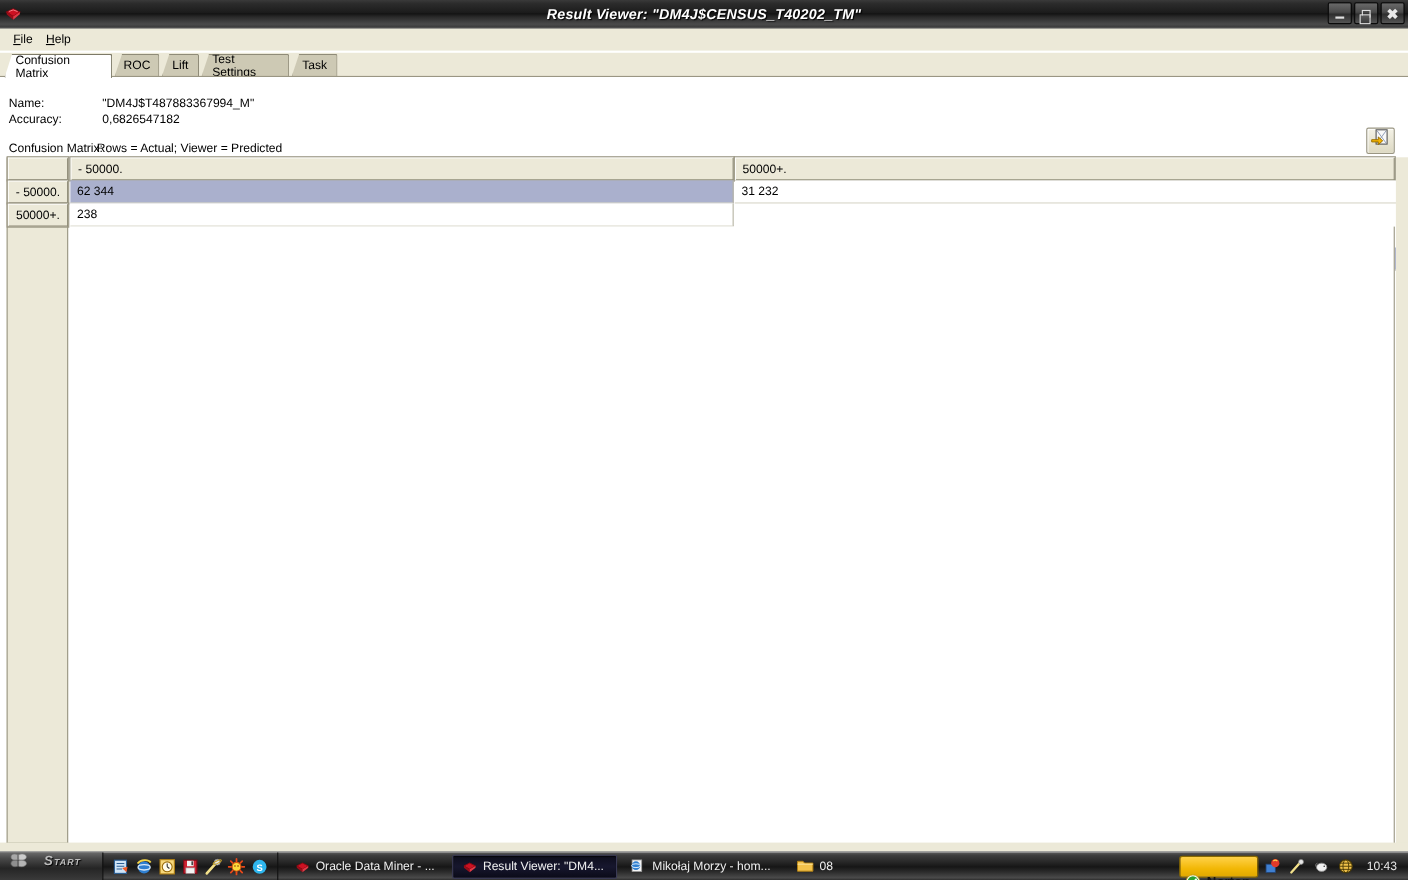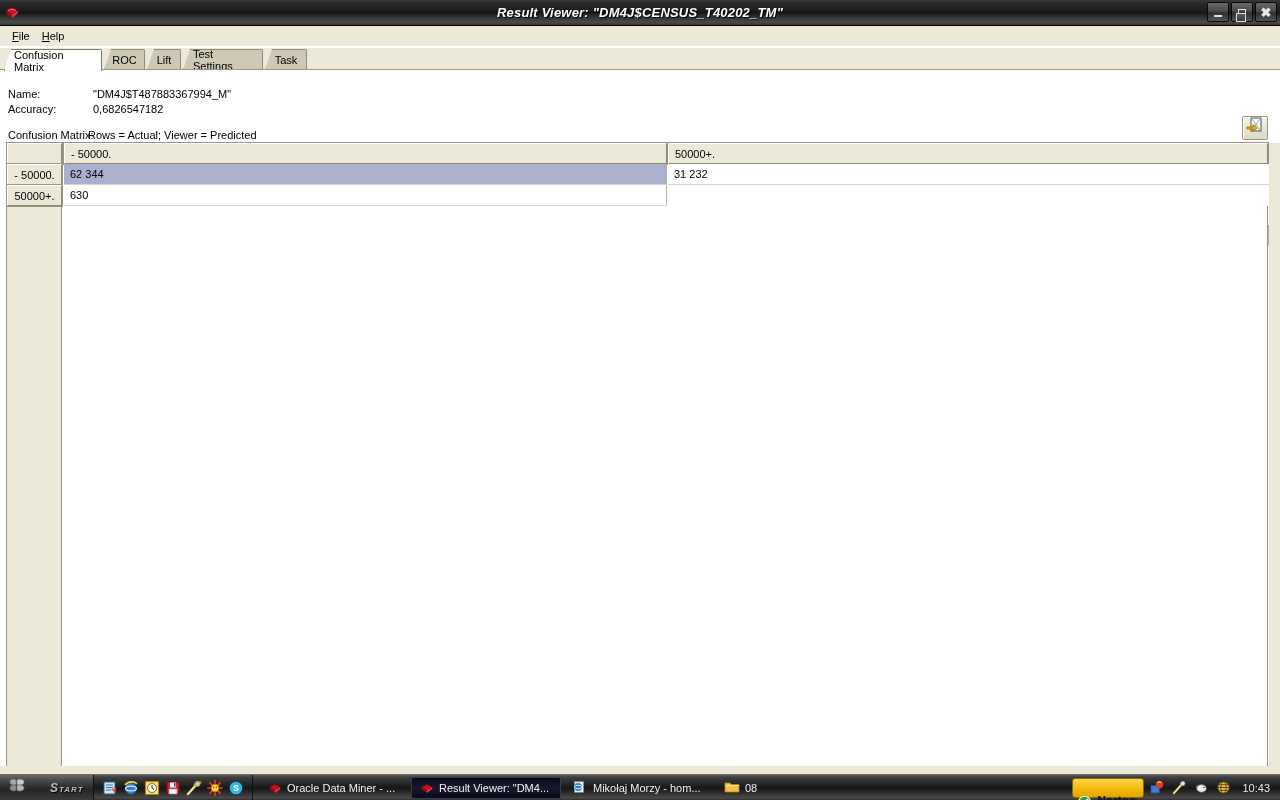--- a/index.html
+++ b/index.html
@@ -186,21 +186,21 @@
   #taskbar {
     position: absolute; left: 0; top: 774px; width: 1280px; height: 26px;
     background: linear-gradient(to bottom,
       #5a5a5a 0%, #3e3e3e 10%, #202020 42%, #161616 52%,
       #2b2b2b 70%, #4a4a4a 92%, #2e2e2e 100%);
     border-top: 1px solid #6a6a6a;
     display: flex; align-items: center;
   }
   #start-btn {
     width: 94px; height: 26px;
-    display: flex; align-items: center; gap: 24px;
+    display: flex; gap: 14px;
     padding-left: 8px;
     background: linear-gradient(to bottom, #6a6a6a 0%, #4a4a4a 20%, #252525 55%, #3c3c3c 100%);
     border-right: 1px solid #111;
     position: relative;
   }
   #start-btn .lbl {
     font-size: 12px; font-weight: bold; font-style: italic;
     color: #bdbdbd; letter-spacing: 1px;
     font-variant: small-caps;
     text-shadow: 1px 1px 1px #000;
@@ -315,21 +315,21 @@
 
     <div class="rowhdr" id="rowhdr-corner"></div>
     <div class="rowhdr" id="rowhdr-0">- 50000.</div>
     <div class="rowhdr" id="rowhdr-1">50000+.</div>
 
     <div class="colhdr" id="colhdr-0">- 50000.</div>
     <div class="colhdr" id="colhdr-1">50000+.</div>
 
     <div class="cell hl" id="cell-0-0">62 344</div>
     <div class="cell" id="cell-0-1">31 232</div>
-    <div class="cell" id="cell-1-0">630</div>
+    <div class="cell" id="cell-1-0">238</div>
     <div class="cell hl" id="cell-1-1">5 759</div>
 
     <div id="table-rest"></div>
   </div>
   <div id="right-strip"></div>
 </div>
 <div id="bottom-pad"></div>
 
 <div id="taskbar">
 

